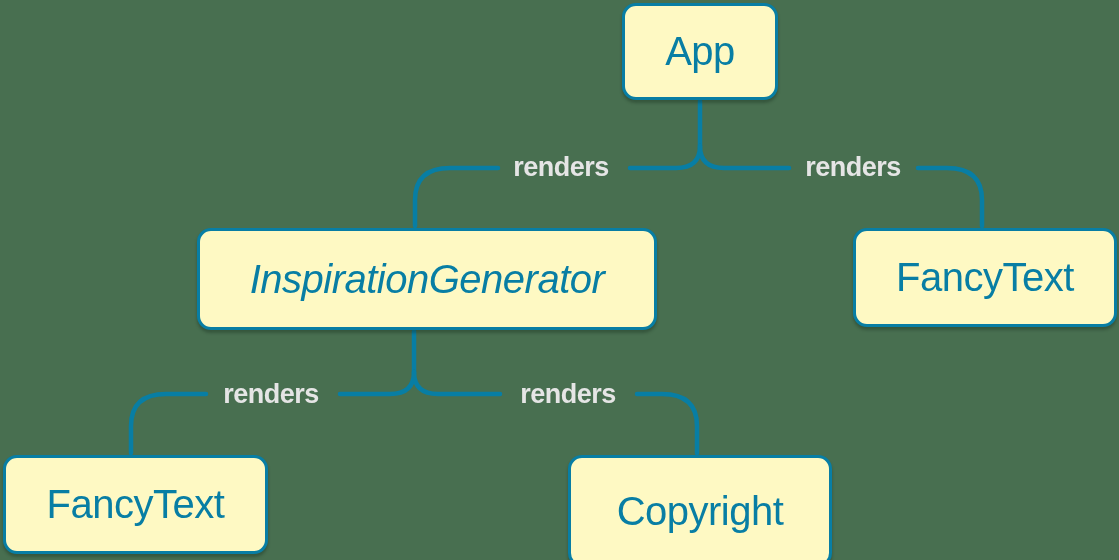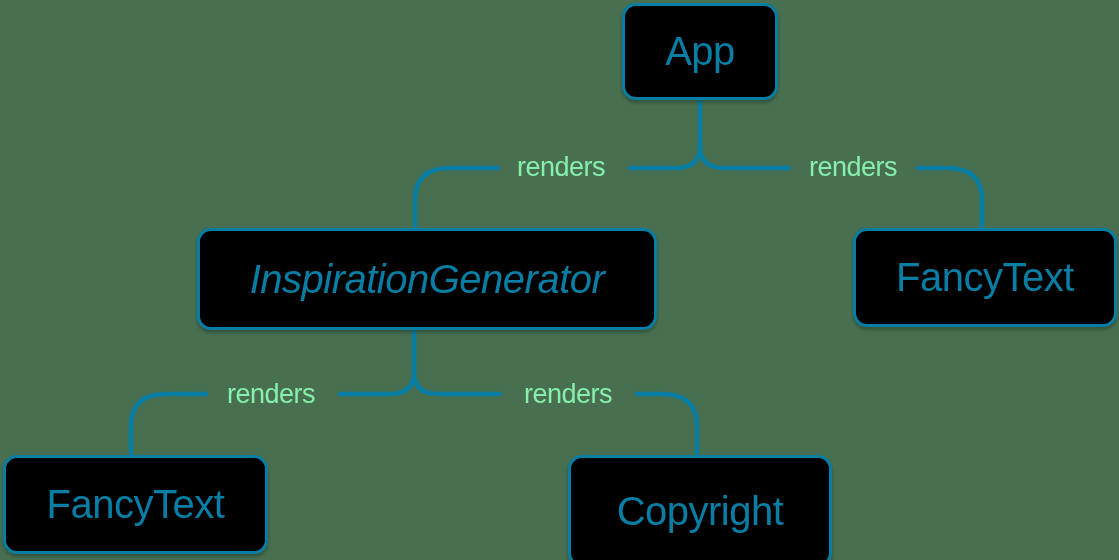--- a/index.html
+++ b/index.html
@@ -23,21 +23,21 @@
     height: 560px;
   }
   #edges-svg path {
     fill: none;
     stroke: #087ea4;
     stroke-width: 4.5;
     stroke-linecap: round;
   }
   .node {
     position: absolute;
-    background: #000000;
+    background: #fef9c3;
     border: 3px solid #087ea4;
     border-radius: 14px;
     box-shadow: 0 3px 3px rgba(20, 40, 25, 0.35);
     display: flex;
     align-items: center;
     justify-content: center;
     color: #087ea4;
     font-size: 40px;
     font-weight: 500;
     letter-spacing: -0.5px;
@@ -45,23 +45,23 @@
     white-space: nowrap;
   }
   .node-app            { left: 622px; top: 3px;   width: 156px; height: 97px; }
   .node-inspiration    { left: 197px; top: 228px; width: 460px; height: 102px; font-style: italic; }
   .node-fancy-right    { left: 853px; top: 228px; width: 264px; height: 99px; }
   .node-fancy-left     { left: 3px;   top: 455px; width: 265px; height: 99px; }
   .node-copyright      { left: 568px; top: 455px; width: 264px; height: 112px; }
   .edge-label {
     position: absolute;
     transform: translate(-50%, -50%);
-    color: #86efac;
+    color: #e5e5e5;
     font-size: 27px;
-    font-weight: 400;
+    font-weight: 700;
     letter-spacing: -0.5px;
     white-space: nowrap;
   }
   .edge-label-1 { left: 561px; top: 167px; }
   .edge-label-2 { left: 853px; top: 167px; }
   .edge-label-3 { left: 271px; top: 394px; }
   .edge-label-4 { left: 568px; top: 394px; }
 </style>
 </head>
 <body>

